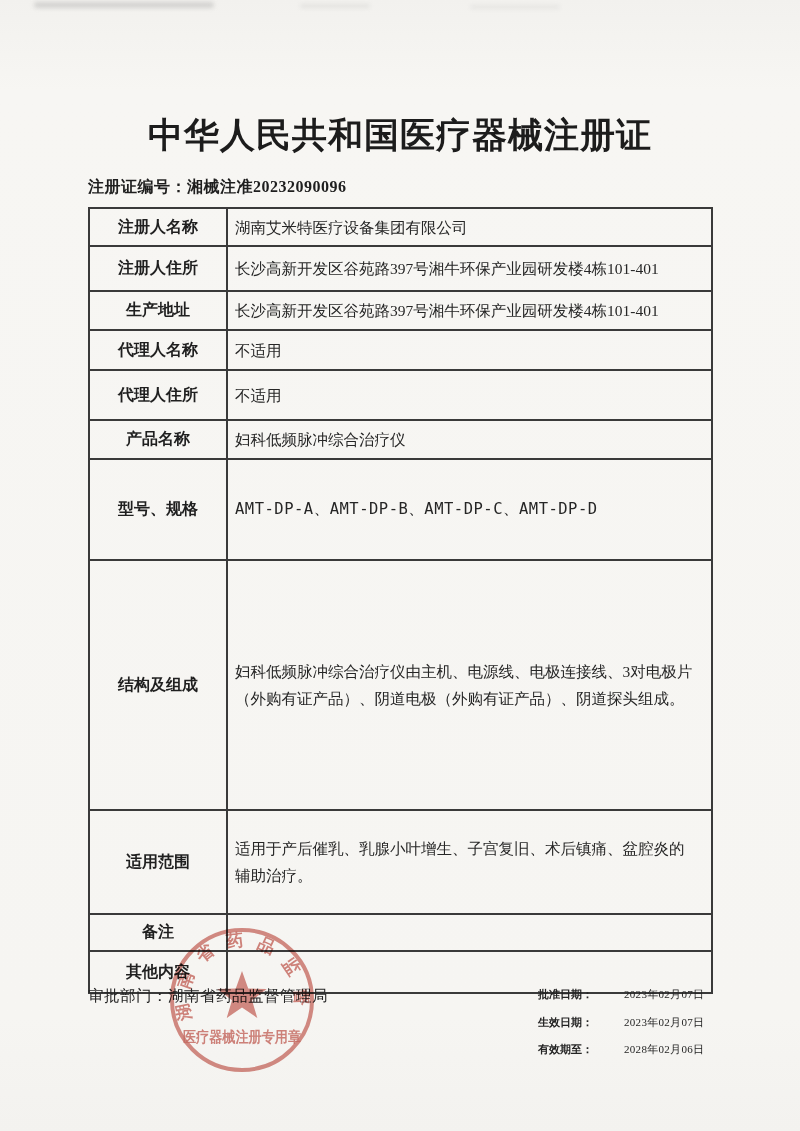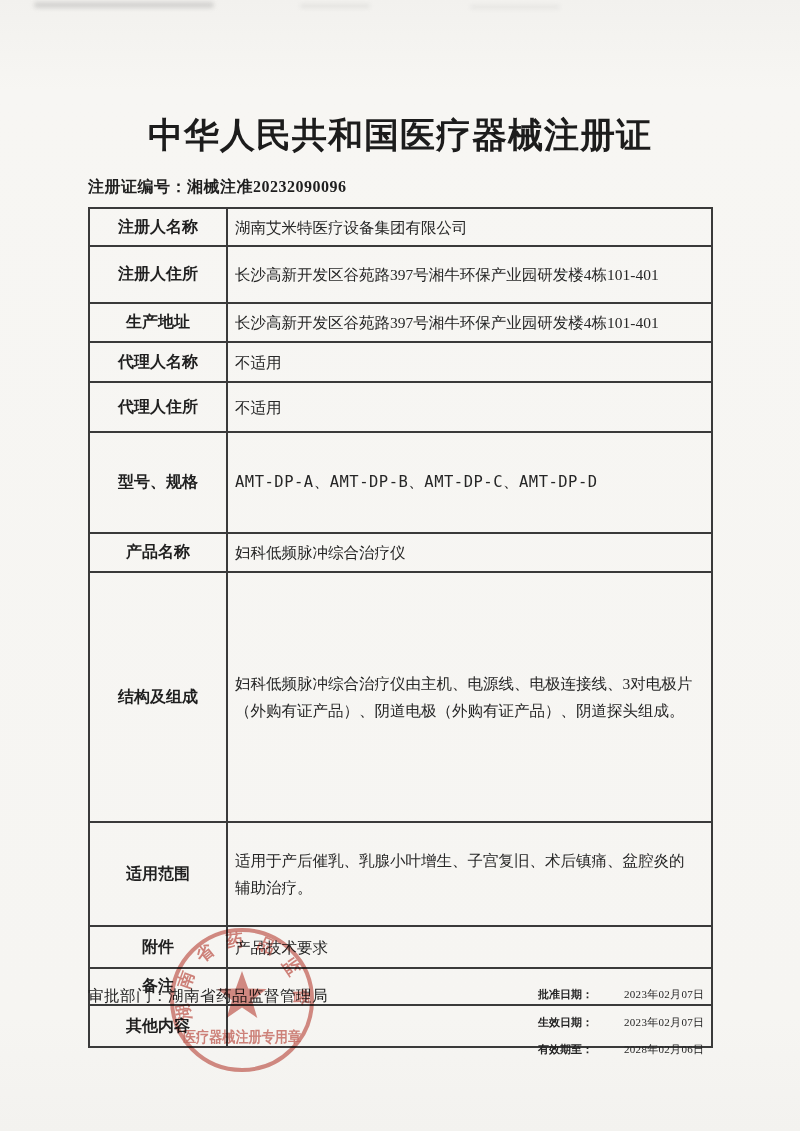--- a/index.html
+++ b/index.html
@@ -93,55 +93,51 @@
   <div class="title">中华人民共和国医疗器械注册证</div>
 
   <div class="cert-no"><span>注册证编号：</span><span>湘械注准20232090096</span></div>
 
   <table class="info">
     <tbody>
         <tr style="height:38px">
       <th>注册人名称</th>
       <td>湖南艾米特医疗设备集团有限公司</td>
     </tr>
-    <tr style="height:57px">
+    <tr style="height:45px">
       <th>注册人住所</th>
       <td>长沙高新开发区谷苑路397号湘牛环保产业园研发楼4栋101-401</td>
     </tr>
     <tr style="height:39px">
       <th>生产地址</th>
       <td>长沙高新开发区谷苑路397号湘牛环保产业园研发楼4栋101-401</td>
     </tr>
     <tr style="height:40px">
       <th>代理人名称</th>
       <td>不适用</td>
     </tr>
     <tr style="height:50px">
       <th>代理人住所</th>
       <td>不适用</td>
     </tr>
+    <tr style="height:39px">
+      <th>产品名称</th>
+      <td>妇科低频脉冲综合治疗仪</td>
+    </tr>
     <tr style="height:101px">
       <th>型号、规格</th>
       <td class="mono">AMT-DP-A、AMT-DP-B、AMT-DP-C、AMT-DP-D</td>
-    </tr>
-    <tr style="height:39px">
-      <th>产品名称</th>
-      <td>妇科低频脉冲综合治疗仪</td>
     </tr>
     <tr style="height:250px">
       <th>结构及组成</th>
       <td>妇科低频脉冲综合治疗仪由主机、电源线、电极连接线、3对电极片（外购有证产品）、阴道电极（外购有证产品）、阴道探头组成。</td>
     </tr>
     <tr style="height:104px">
       <th>适用范围</th>
       <td>适用于产后催乳、乳腺小叶增生、子宫复旧、术后镇痛、盆腔炎的辅助治疗。</td>
-    </tr>
-    <tr style="height:42px">
-      <th>附件</th>
-      <td>产品技术要求</td>
     </tr>
     <tr style="height:37px">
       <th>备注</th>
       <td></td>
     </tr>
     <tr style="height:42px">
       <th>其他内容</th>
       <td></td>
     </tr>
   </tbody>

